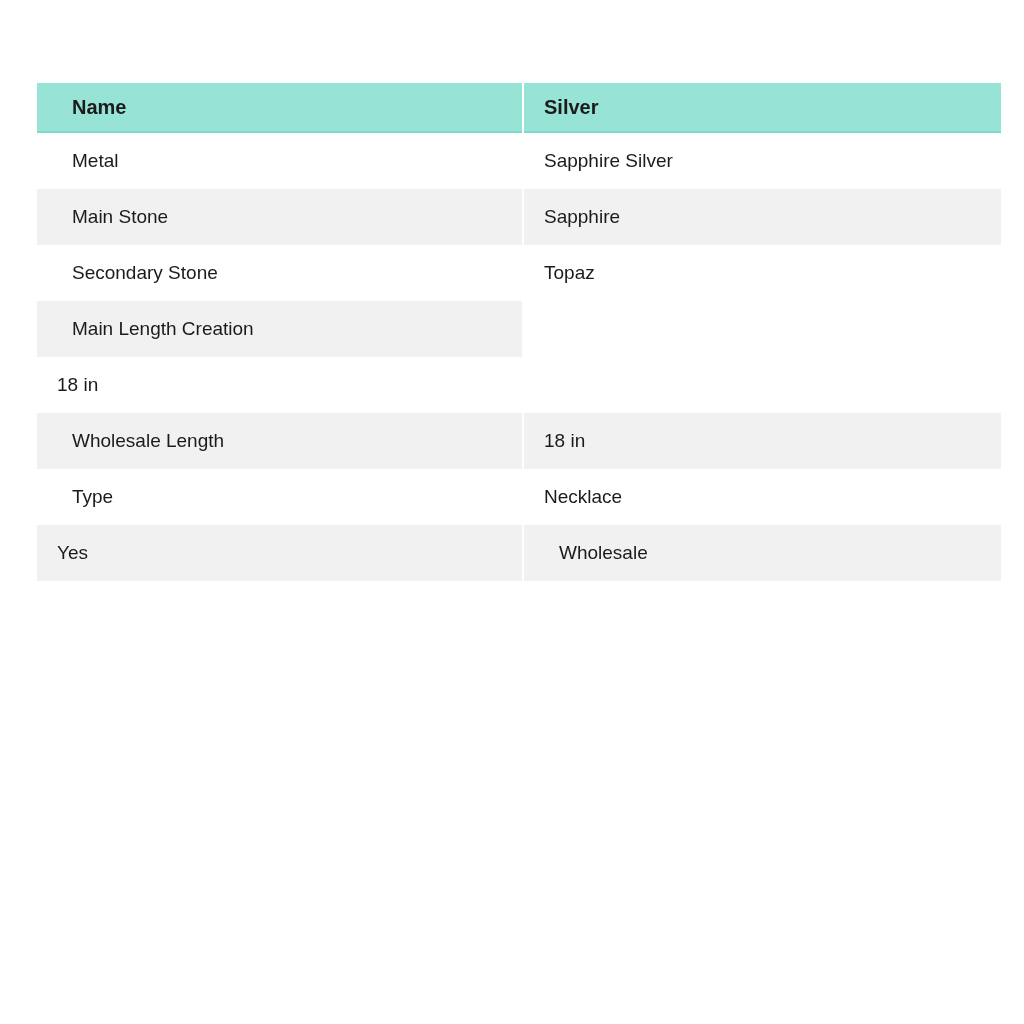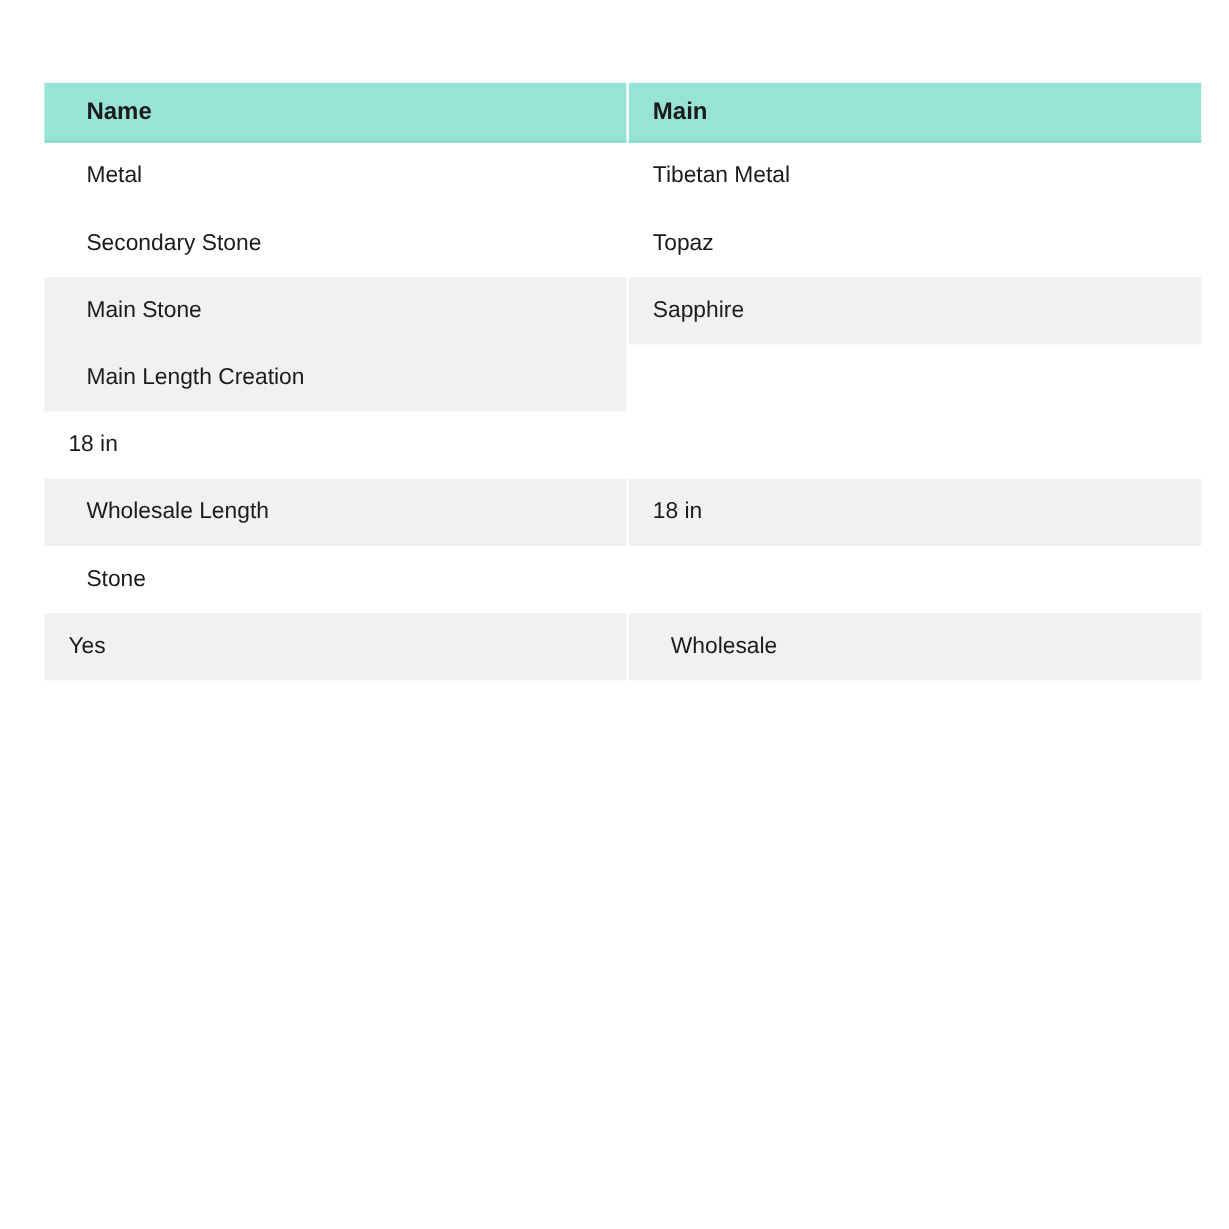--- a/index.html
+++ b/index.html
@@ -12,21 +12,21 @@
   }
   .page {
     position: relative;
     width: 1024px;
     height: 1024px;
     background: #ffffff;
   }
   .spec-table {
     position: absolute;
     left: 37px;
-    top: 69px;
+    top: 83px;
     width: 964px;
     display: block;
   }
   .row {
     display: grid;
     grid-template-columns: 485px 1fr;
     column-gap: 2px;
     height: 56px;
   }
   .row.header {
@@ -53,47 +53,48 @@
     background: var(--row-alt-bg, #f1f1f1);
   }
 </style>
 </head>
 <body>
 
 <div class="page">
   <div class="spec-table">
     <div class="row header">
       <div class="cell col-name">Name</div>
-      <div class="cell col-value">Main</div>
+      <div class="cell col-value">Silver</div>
     </div>
     <div id="rows-container">
         <div class="row">
           <div class="cell col-name">Metal</div>
-          <div class="cell col-value">Tibetan Metal</div>
+          <div class="cell col-value">Sapphire Silver</div>
+        </div>
+        <div class="row alt">
+          <div class="cell col-name">Main Stone</div>
+          <div class="cell col-value">Sapphire</div>
         </div>
         <div class="row">
           <div class="cell col-name">Secondary Stone</div>
           <div class="cell col-value">Topaz</div>
-        </div>
-        <div class="row alt">
-          <div class="cell col-name">Main Stone</div>
-          <div class="cell col-value">Sapphire</div>
         </div>
         <div class="row alt">
           <div class="cell col-name">Main Length Creation</div>
         </div>
         <div class="row">
           <div class="cell col-value">18 in</div>
         </div>
         <div class="row alt">
           <div class="cell col-name">Wholesale Length</div>
           <div class="cell col-value">18 in</div>
         </div>
         <div class="row">
-          <div class="cell col-name">Stone</div>
+          <div class="cell col-name">Type</div>
+          <div class="cell col-value">Necklace</div>
         </div>
         <div class="row alt">
           <div class="cell col-value">Yes</div>
           <div class="cell col-name">Wholesale</div>
         </div>
       </div>
   </div>
 </div>
 
 </body></html>

